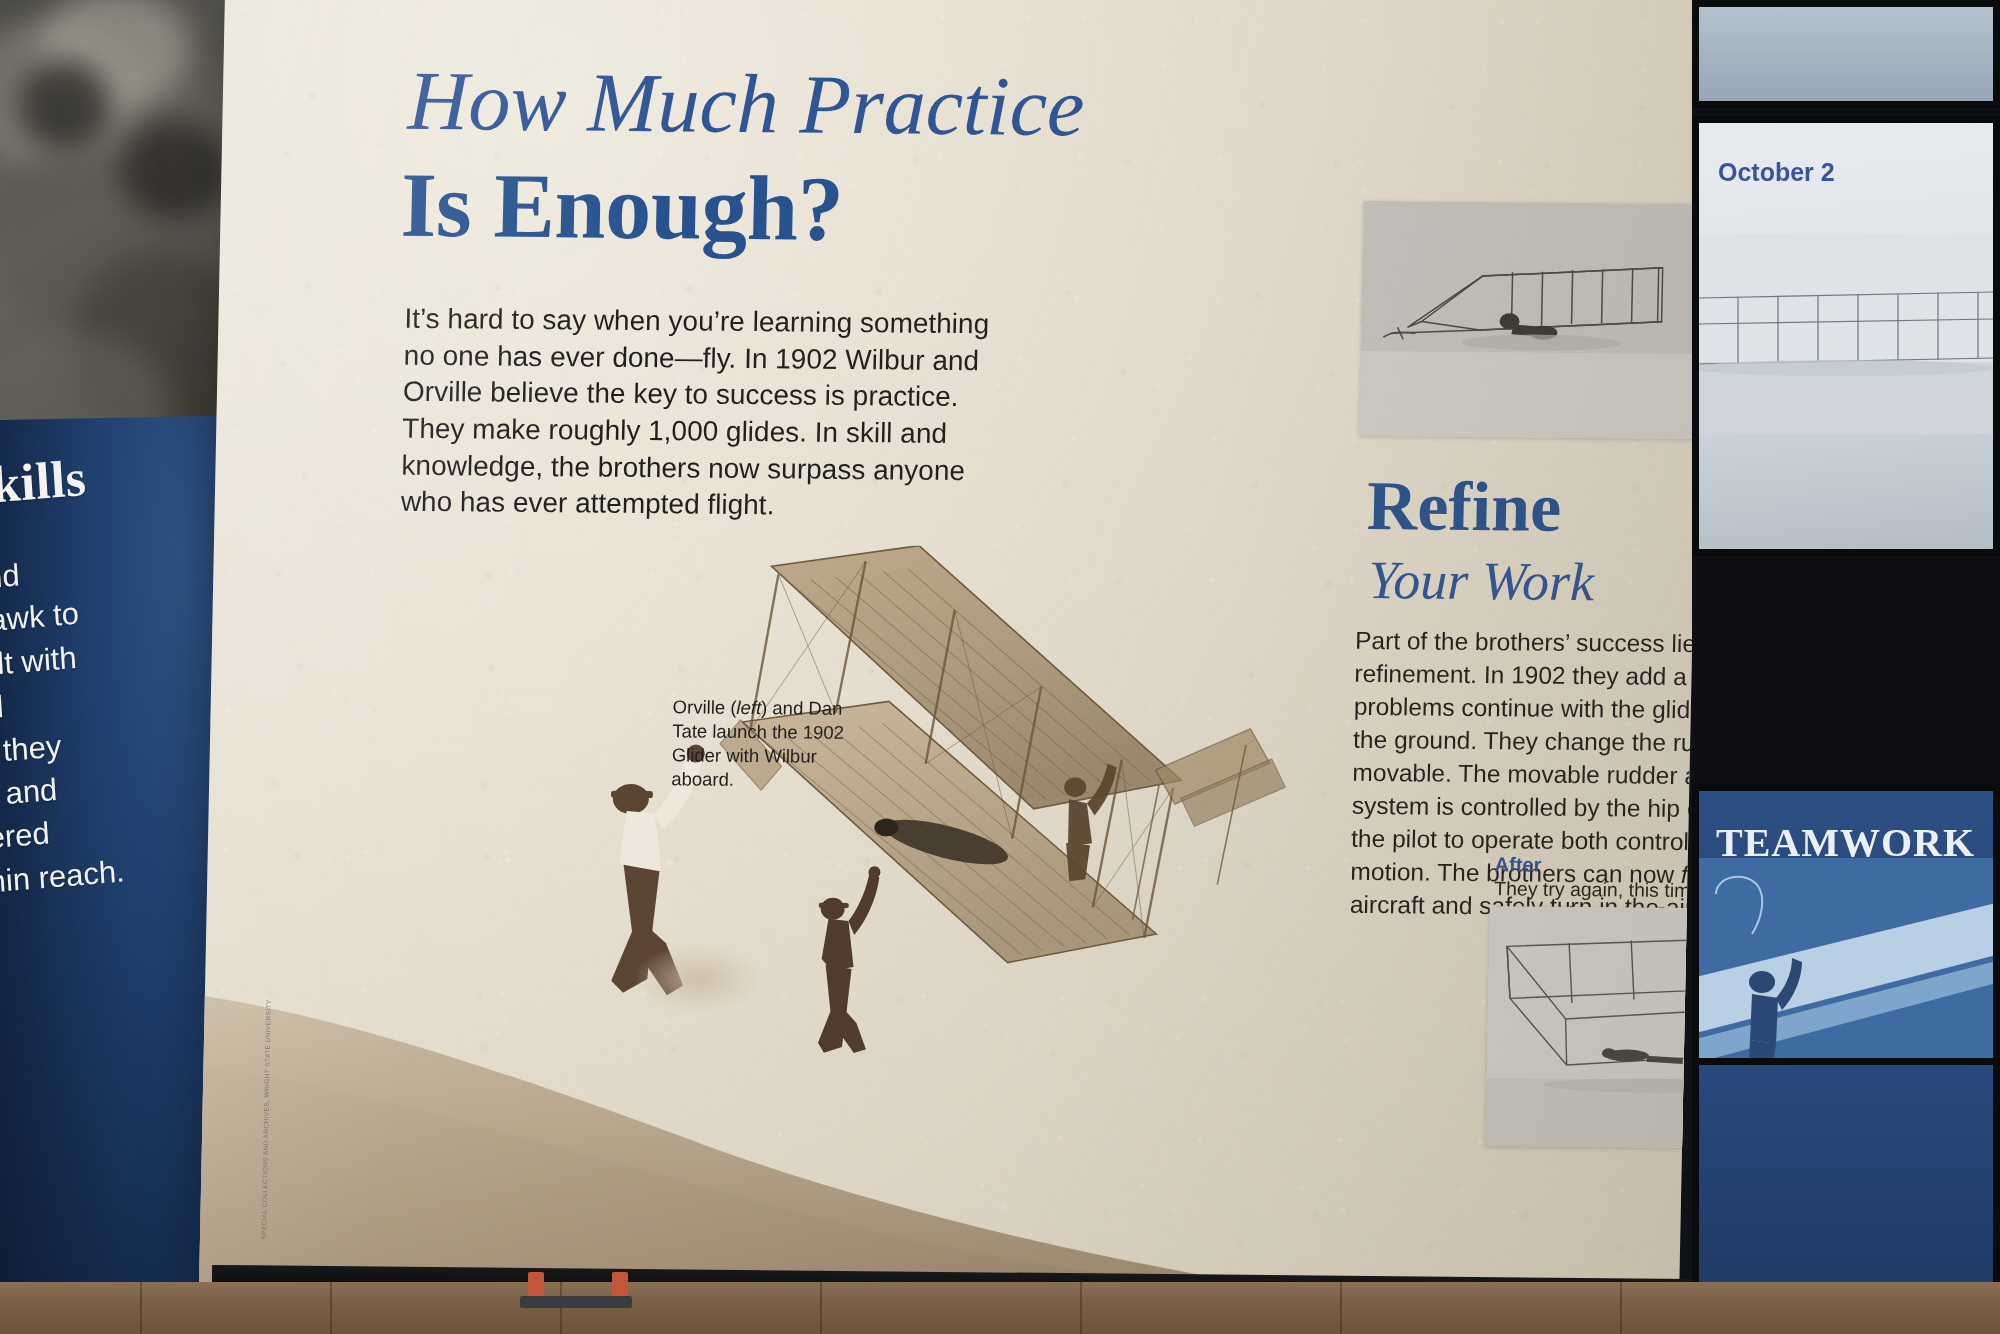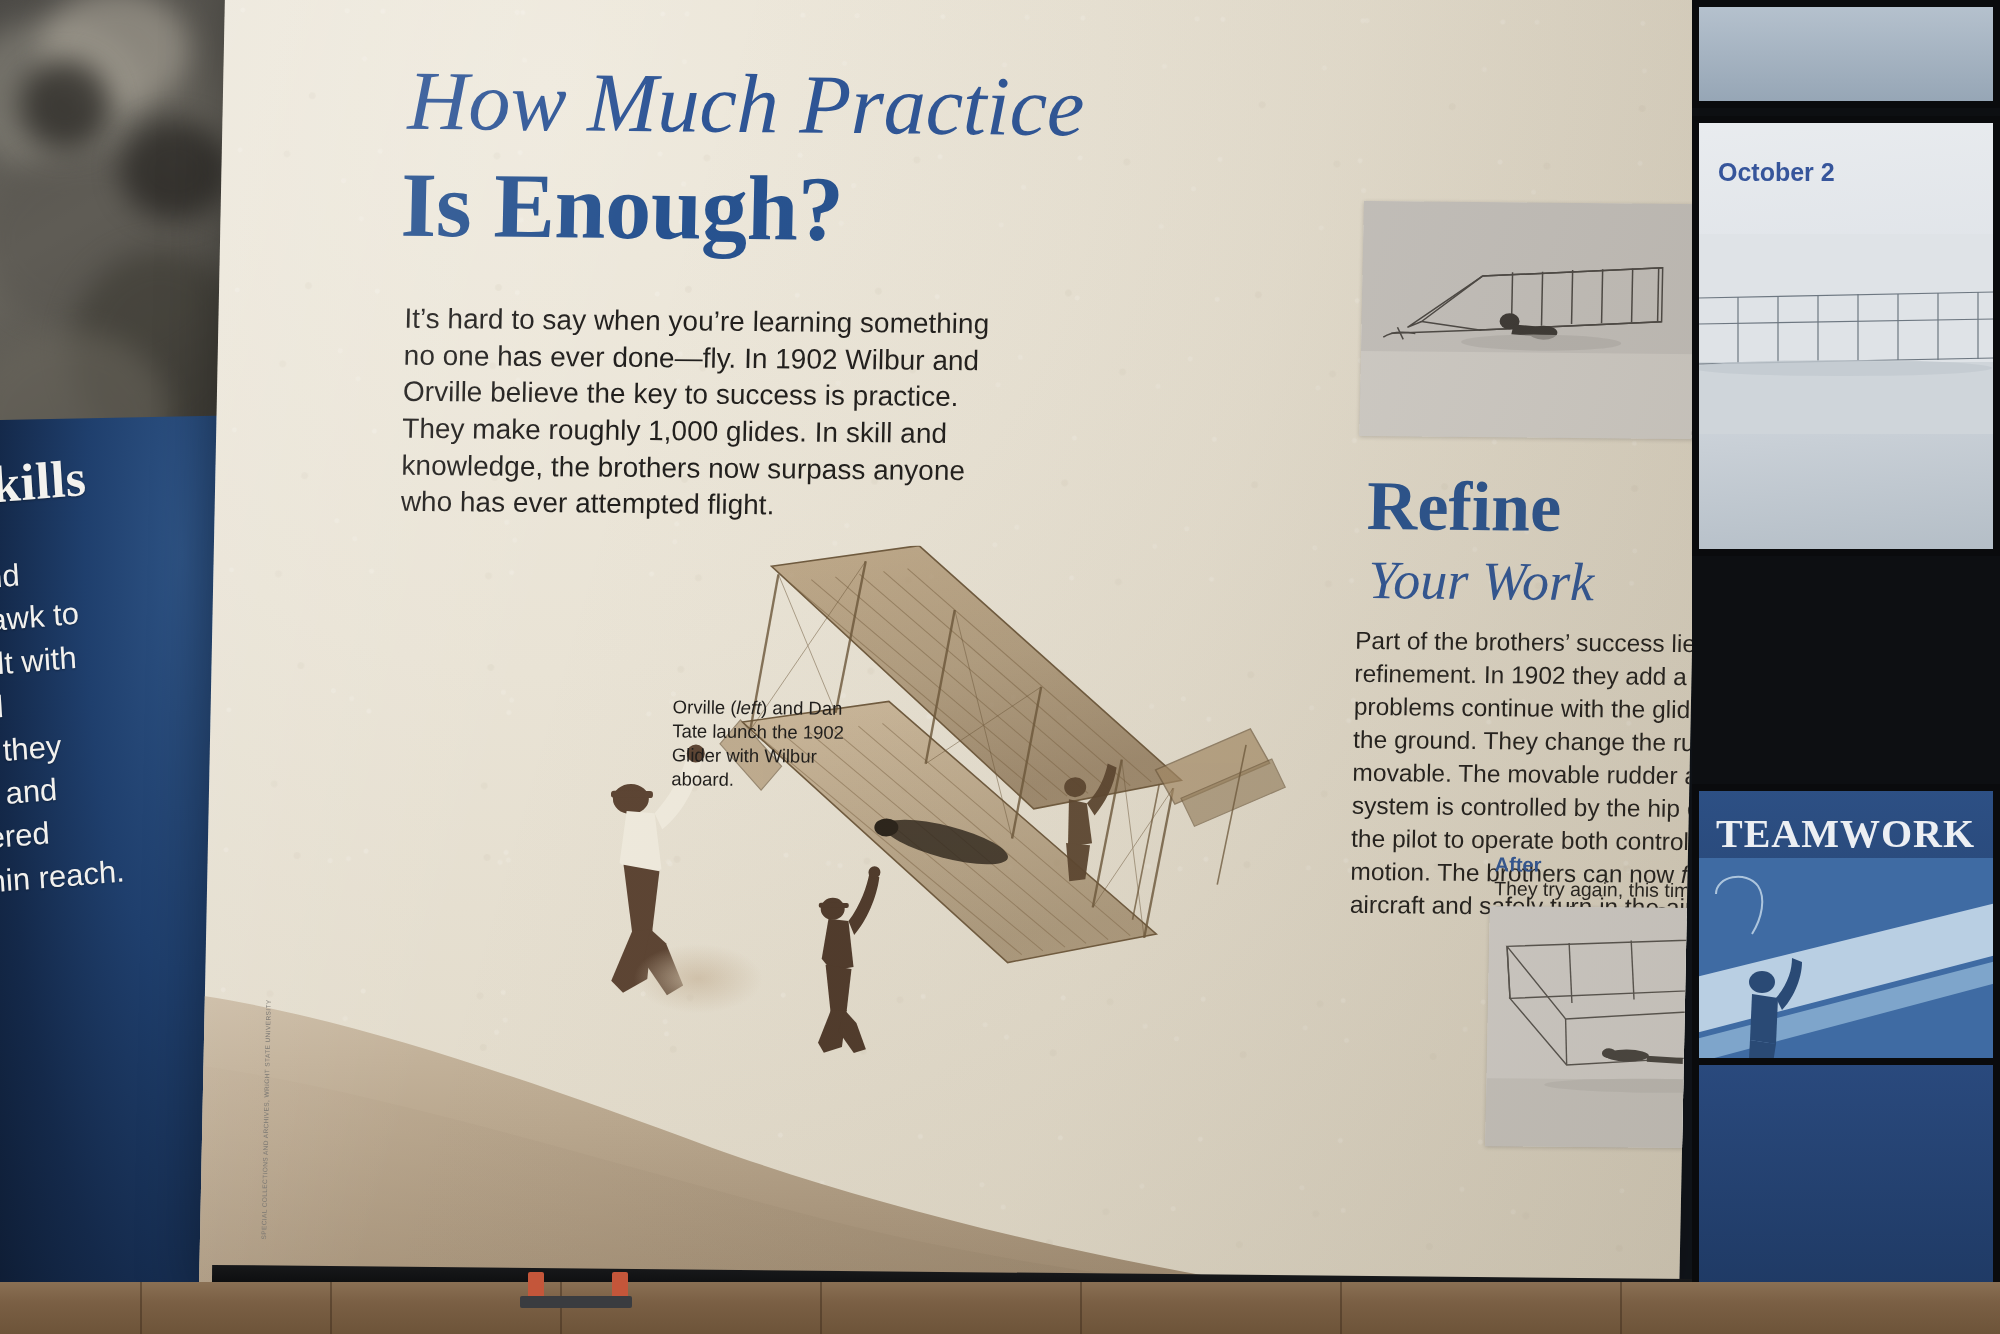--- a/index.html
+++ b/index.html
@@ -361,21 +361,21 @@
             <path d="M302,58 L302,124"></path>
           <path d="M6,90 L302,85"></path>
         </g>
         <ellipse cx="150" cy="134" rx="150" ry="8" fill="#c2c9cf" opacity=".8"></ellipse>
       </svg>
       <div class="lbl">October 2</div>
       <div class="rp-frame"></div>
     </div>
 
     <div class="rp rp-blue-lower">
-      <div class="tw" style="position:absolute;left:24px;top:26px;font-family:'Liberation Serif',serif;font-weight:700;font-size:40px;color:#eceff3;letter-spacing:1px;white-space:nowrap;">TEAMWORK</div>
+      <div class="tw" style="position:absolute;left:24px;top:35px;font-family:'Liberation Serif',serif;font-weight:700;font-size:40px;color:#eceff3;letter-spacing:1px;white-space:nowrap;">TEAMWORK</div>
       <svg style="position:absolute;left:0;top:74px;width:308px;height:230px;" viewBox="0 0 308 230">
         <rect width="308" height="230" fill="#3f6ba3"></rect>
         <path d="M0,120 L308,44 L308,96 L0,176 Z" fill="#cfe0ee" opacity=".85"></path>
         <path d="M0,182 L308,102 L308,124 L0,206 Z" fill="#8fb4d4" opacity=".8"></path>
         <g stroke="#b9cfe3" stroke-width="2" fill="none" opacity=".9">
           <path d="M24,36 C24,18 54,12 66,28 C74,40 70,60 60,76"></path>
         </g>
         <g fill="#2a4a75">
           <ellipse cx="70" cy="124" rx="13" ry="11"></ellipse>
           <path d="M60,136 L86,140 L84,186 L58,182 Z"></path>

